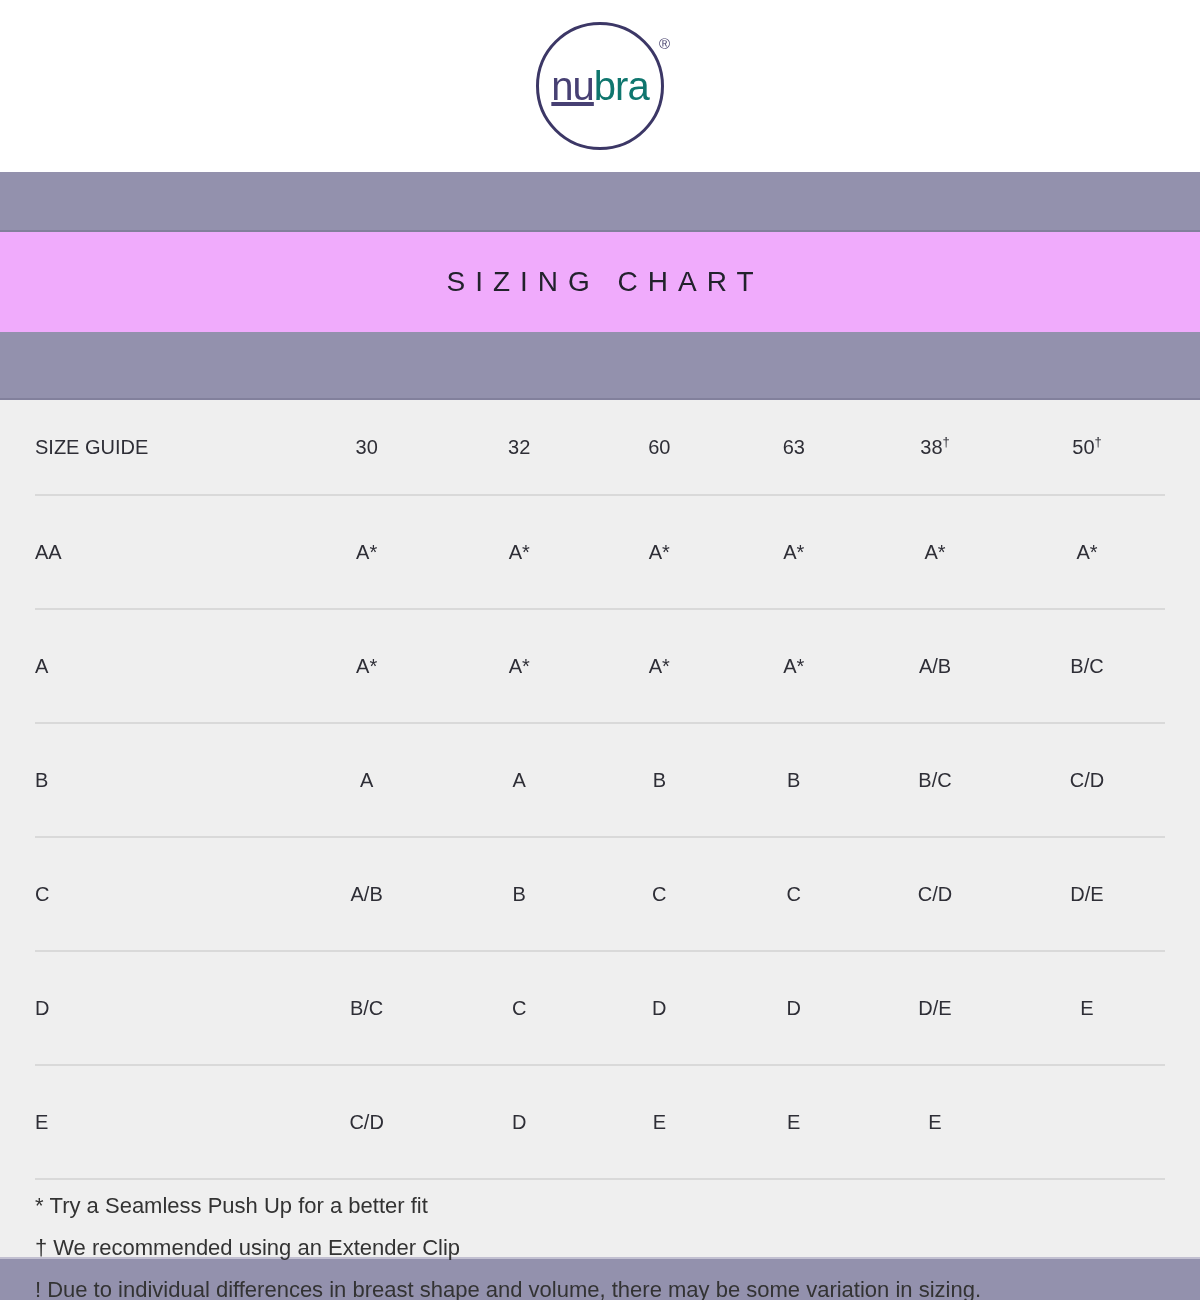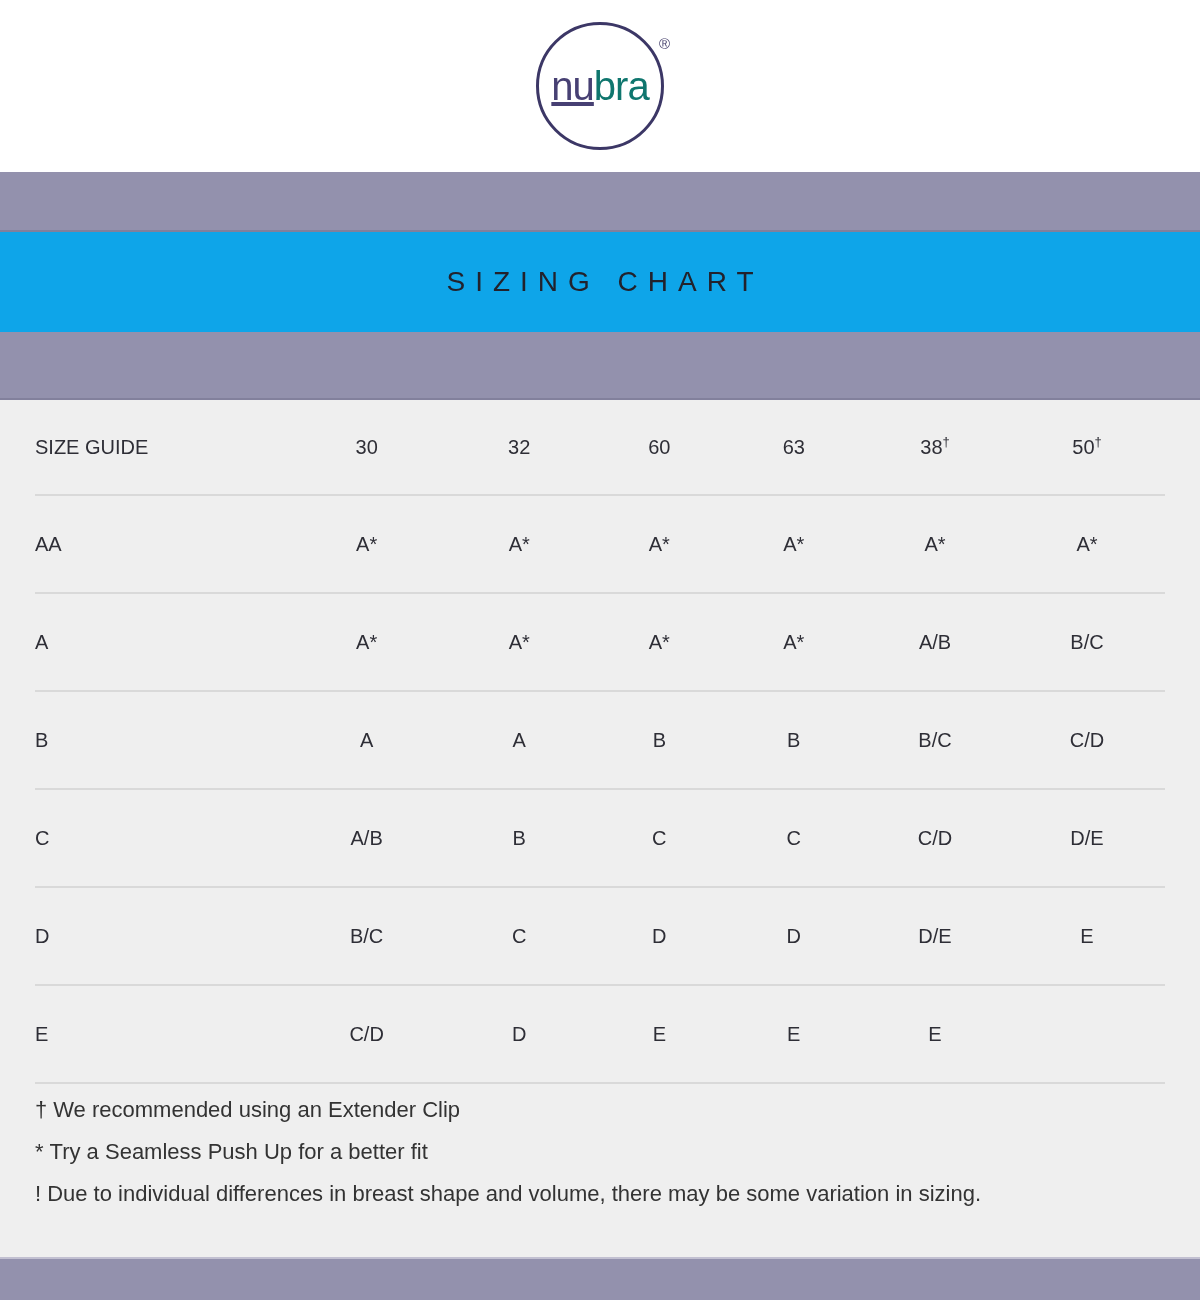--- a/index.html
+++ b/index.html
@@ -47,21 +47,21 @@
     color: #4a4570;
   }
 
   
   .band { background: #9391ad; }
   .band-top { height: 60px; border-bottom: 2px solid #82809c; }
   .band-sub { height: 68px; border-bottom: 2px solid #82809c; }
 
   .title-band {
     height: 100px;
-    background: #0ea5e9;
+    background: #f0abfc;
     display: flex;
     align-items: center;
     justify-content: center;
   }
   .page-title {
     margin: 0;
     font-size: 28px;
     font-weight: 400;
     letter-spacing: 10px;
     padding-left: 10px;
@@ -81,21 +81,21 @@
   }
   .sizing-table th, .sizing-table td {
     font-weight: 400;
     font-size: 20px;
     color: #2e2e36;
     text-align: center;
     padding: 0;
     vertical-align: middle;
   }
   .sizing-table thead tr { height: 95px; }
-  .sizing-table tbody tr { height: 98px; }
+  .sizing-table tbody tr { height: 114px; }
   .sizing-table tr { border-bottom: 2px solid #d9d9d9; }
   .label-col, .row-label { text-align: left !important; }
   .dagger { font-size: 13px; line-height: 0; }
 
   
   .footnotes { padding-top: 5px; }
   .footnote {
     margin: 0;
     font-size: 22px;
     line-height: 42px;
@@ -202,19 +202,19 @@
         <td>D</td>
         <td>E</td>
         <td>E</td>
         <td>E</td>
         <td></td>
       </tr>
     </tbody>
   </table>
 
   <div class="footnotes">
+    <p class="footnote"><span class="fn-marker">*</span><span>Try a Seamless Push Up for a better fit</span></p>
     <p class="footnote"><span class="fn-marker">†</span><span>We recommended using an Extender Clip</span></p>
-    <p class="footnote"><span class="fn-marker">*</span><span>Try a Seamless Push Up for a better fit</span></p>
     <p class="footnote"><span class="fn-marker">!</span><span>Due to individual differences in breast shape and volume, there may be some variation in sizing.</span></p>
   </div>
 </div>
 
 <div class="footer-band"></div>
 
 </body></html>

